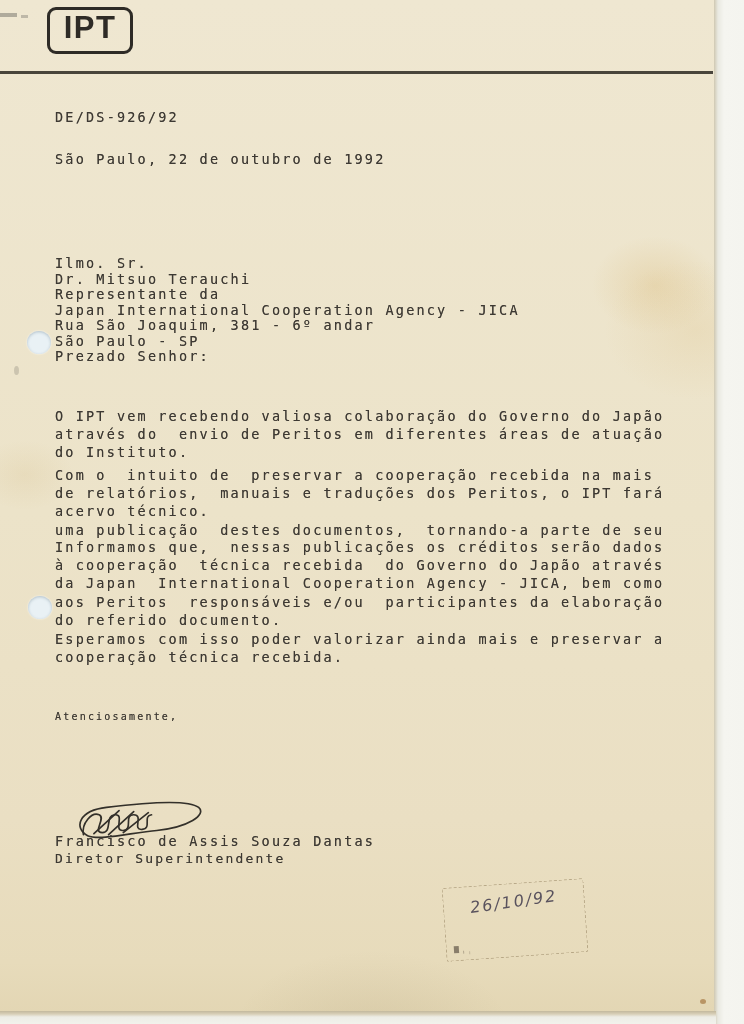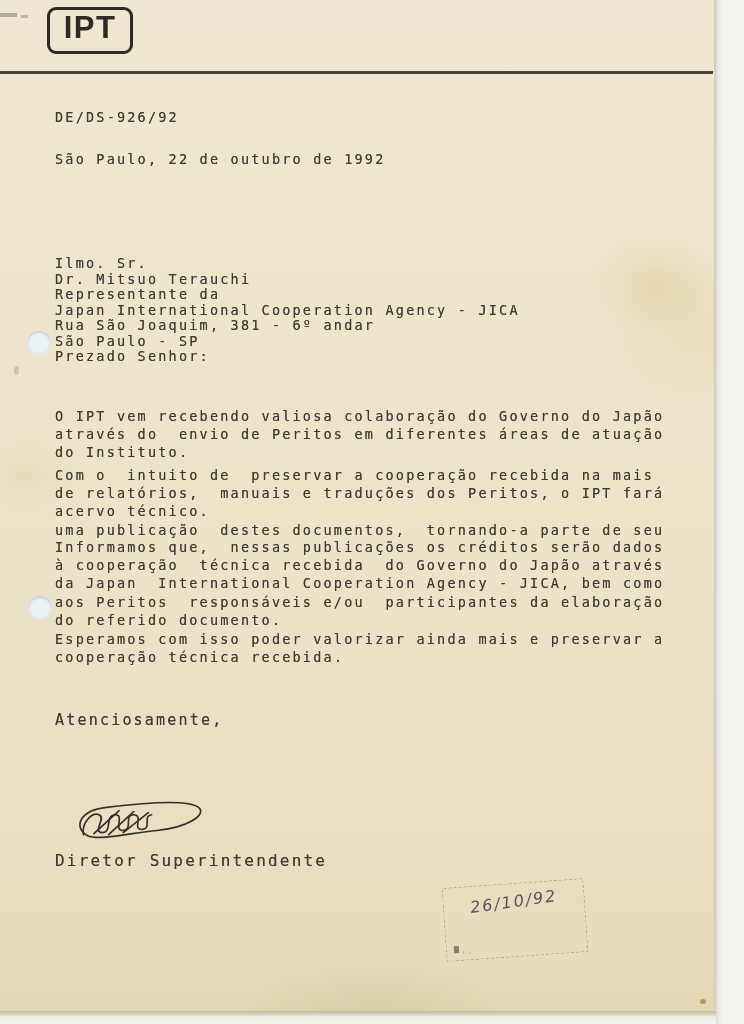--- a/index.html
+++ b/index.html
@@ -26,23 +26,23 @@
     font-weight:bold; font-size:15.5px; color:#2b2924; letter-spacing:0.2px; }
   .header-rule{ position:absolute; left:0; top:71px; width:713px; height:2.5px; background:#49453b; }
 
   
   .ref-line{ position:absolute; left:55px; top:109px; font-size:13.5px; }
   .date-line{ position:absolute; left:55px; top:139px; font-size:13.5px;margin-top:12px; }
   .recipient{ position:absolute; left:55px; top:216px; font-size:13.5px; line-height:15.6px;margin-top:40px; }
   .salutation{ position:absolute; left:55px; top:348px; font-size:13.5px; }
   .para{ position:absolute; left:55px; font-size:13.5px; line-height:18.2px; }
   .para-1{ top:407px; } .para-2{ top:466px; } .para-3{ top:538px; } .para-4{ top:630px; }
-  .closing{ position:absolute; left:55px; top:711px; font-size:15px; }
+  .closing{ position:absolute; left:55px; top:711px; font-size:10px; }
   .signer-name{ position:absolute; left:55px; top:833px; font-size:13.5px; }
-  .signer-title{ position:absolute; left:55px; top:851px; font-size:16px; }
+  .signer-title{ position:absolute; left:55px; top:851px; font-size:13px; }
 
   
   .sig{ position:absolute; left:70px; top:798px; width:140px; height:44px; }
 
   
   .stamp{ position:absolute; left:444px; top:883px; width:140px; height:72px;
     transform:rotate(-4deg); border:1.5px dashed rgba(125,105,70,0.45); border-radius:2px; }
   .stamp-date{ position:absolute; left:26px; top:8px; transform:rotate(-4deg);
     font-family:"DejaVu Sans", sans-serif; font-style:italic; font-size:16px;
     color:rgba(64,58,76,0.85); letter-spacing:2px; }
@@ -125,20 +125,21 @@
   <svg class="sig" viewBox="0 0 132 42">
     <g fill="none" stroke="#33302a" stroke-width="1.6" stroke-linecap="round">
       <path d="M16,36 C2,28 8,12 34,9 C66,5 112,1 122,9 C130,16 112,28 82,31 C58,33 28,41 16,36"></path>
       <path d="M12,35 C10,24 20,13 27,16 C34,19 20,33 30,33 C40,33 32,17 42,16 C52,15 40,32 50,31 C60,30 50,16 60,16 C70,16 58,31 68,30 C78,29 68,17 77,16"></path>
       <path d="M22,34 L46,12"></path>
       <path d="M36,35 L60,13"></path>
       <path d="M50,33 L74,14"></path>
     </g>
   </svg>
 
+  <div class="signer-name typed">Francisco de Assis Souza Dantas</div>
   <div class="signer-title typed">Diretor Superintendente</div>
 
   <div class="stamp">
     <div class="stamp-date">26/10/92</div>
     <div class="stamp-mark"></div>
   </div>
 
 </div>
 
 </body></html>

